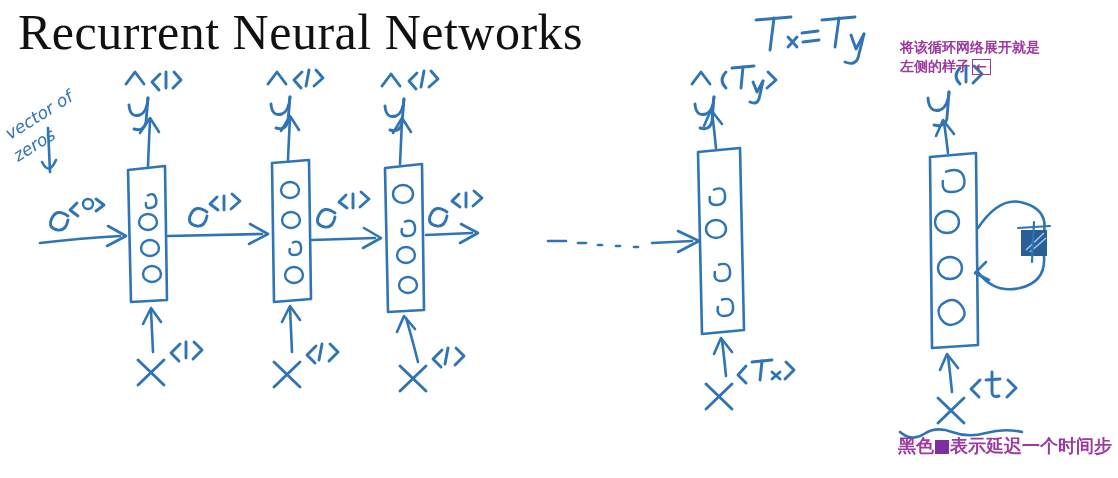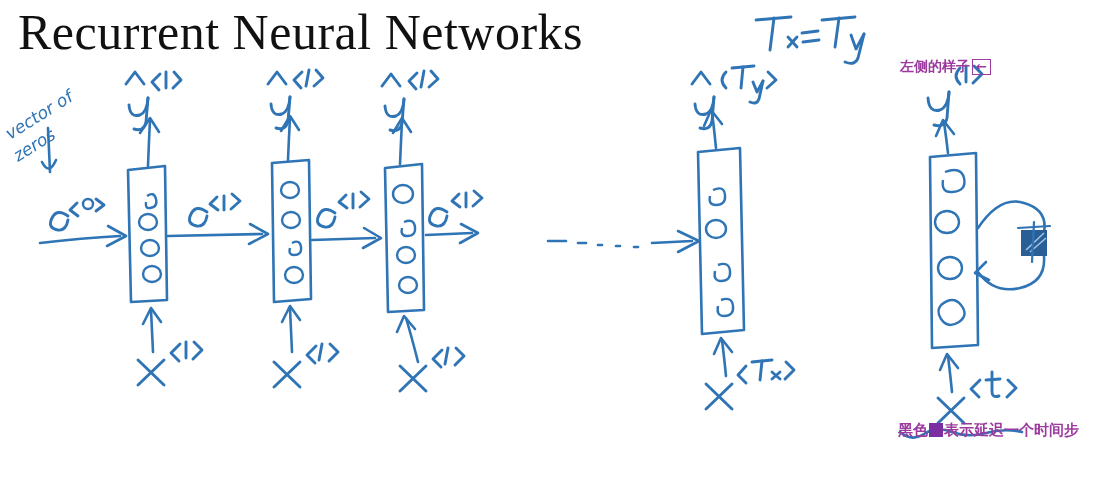--- a/index.html
+++ b/index.html
@@ -14,21 +14,21 @@
     font-size:50px;line-height:1.05;color:#111;white-space:nowrap;
     letter-spacing:0.5px;
   }
   .cn{
     position:absolute;
     font-family:"DejaVu Sans","Liberation Sans",sans-serif;
     font-size:14px;font-weight:bold;line-height:19px;
     color:#9c3a9e;white-space:pre;
   }
   .cn.note-top{left:900px;top:38px;}
-  .cn.note-bottom{left:898px;top:421px;font-size:15px;}
+  .cn.note-bottom{left:898px;top:436px;font-size:18px;}
   .sq-inline{
     display:inline-block;width:14px;height:14px;
     background:#7b2fa0;vertical-align:-2px;margin:0 1px;
   }
   .boxed-arrow{
     display:inline-block;border:1.6px solid #9c3a9e;
     padding:0 3px;line-height:14px;font-size:13px;margin-left:2px;
   }
 </style>
 </head>
@@ -295,15 +295,15 @@
     <path class="ink-lbl" d="M992 372 L992 392 Q992 398 999 396"></path>
     <path class="ink-lbl" d="M986 380 L1000 379"></path>
     <path class="ink-lbl" d="M1008 380 L1016 388 L1007 397"></path>
   </g>
 
   <g>
     <path class="ink" d="M900 432 Q912 442 924 434 Q936 426 952 432 Q968 438 986 433 Q1004 428 1022 432"></path>
   </g>
 </svg>
 
-<div class="cn note-top"><br><span>左侧的样子</span><span class="boxed-arrow">←</span></div>
+<div class="cn note-top"><span>将该循环网络展开就是</span><br><span>左侧的样子</span><span class="boxed-arrow">←</span></div>
 
 <div class="cn note-bottom"><span>黑色</span><span class="sq-inline"></span><span>表示延迟一个时间步</span></div>
 
 </body></html>

